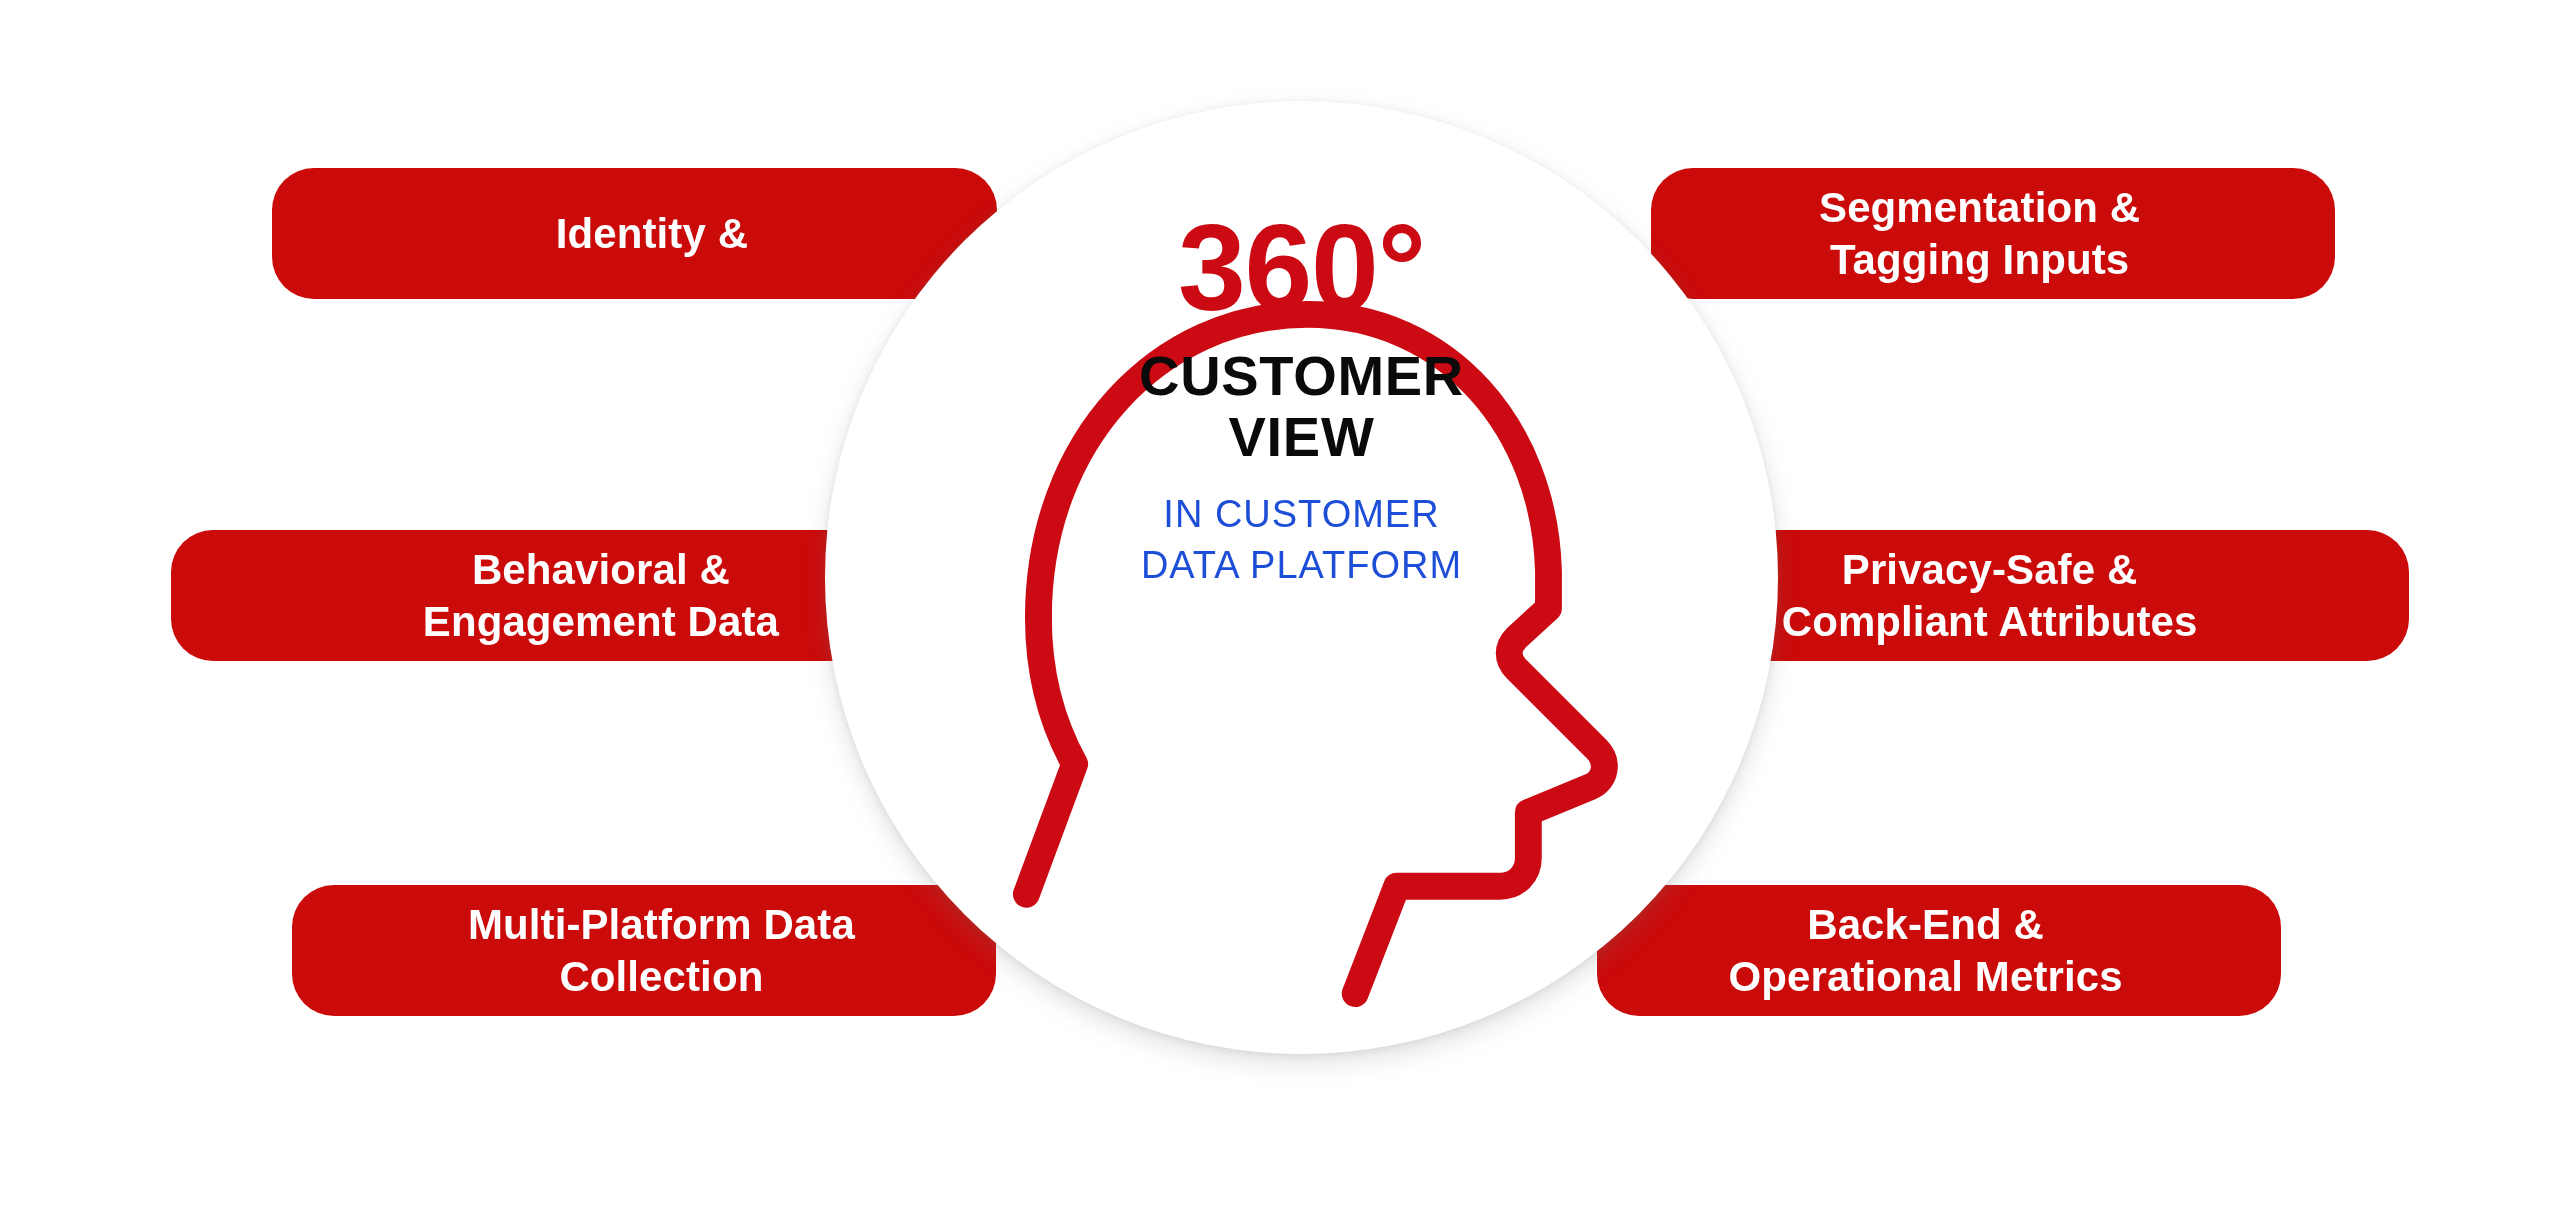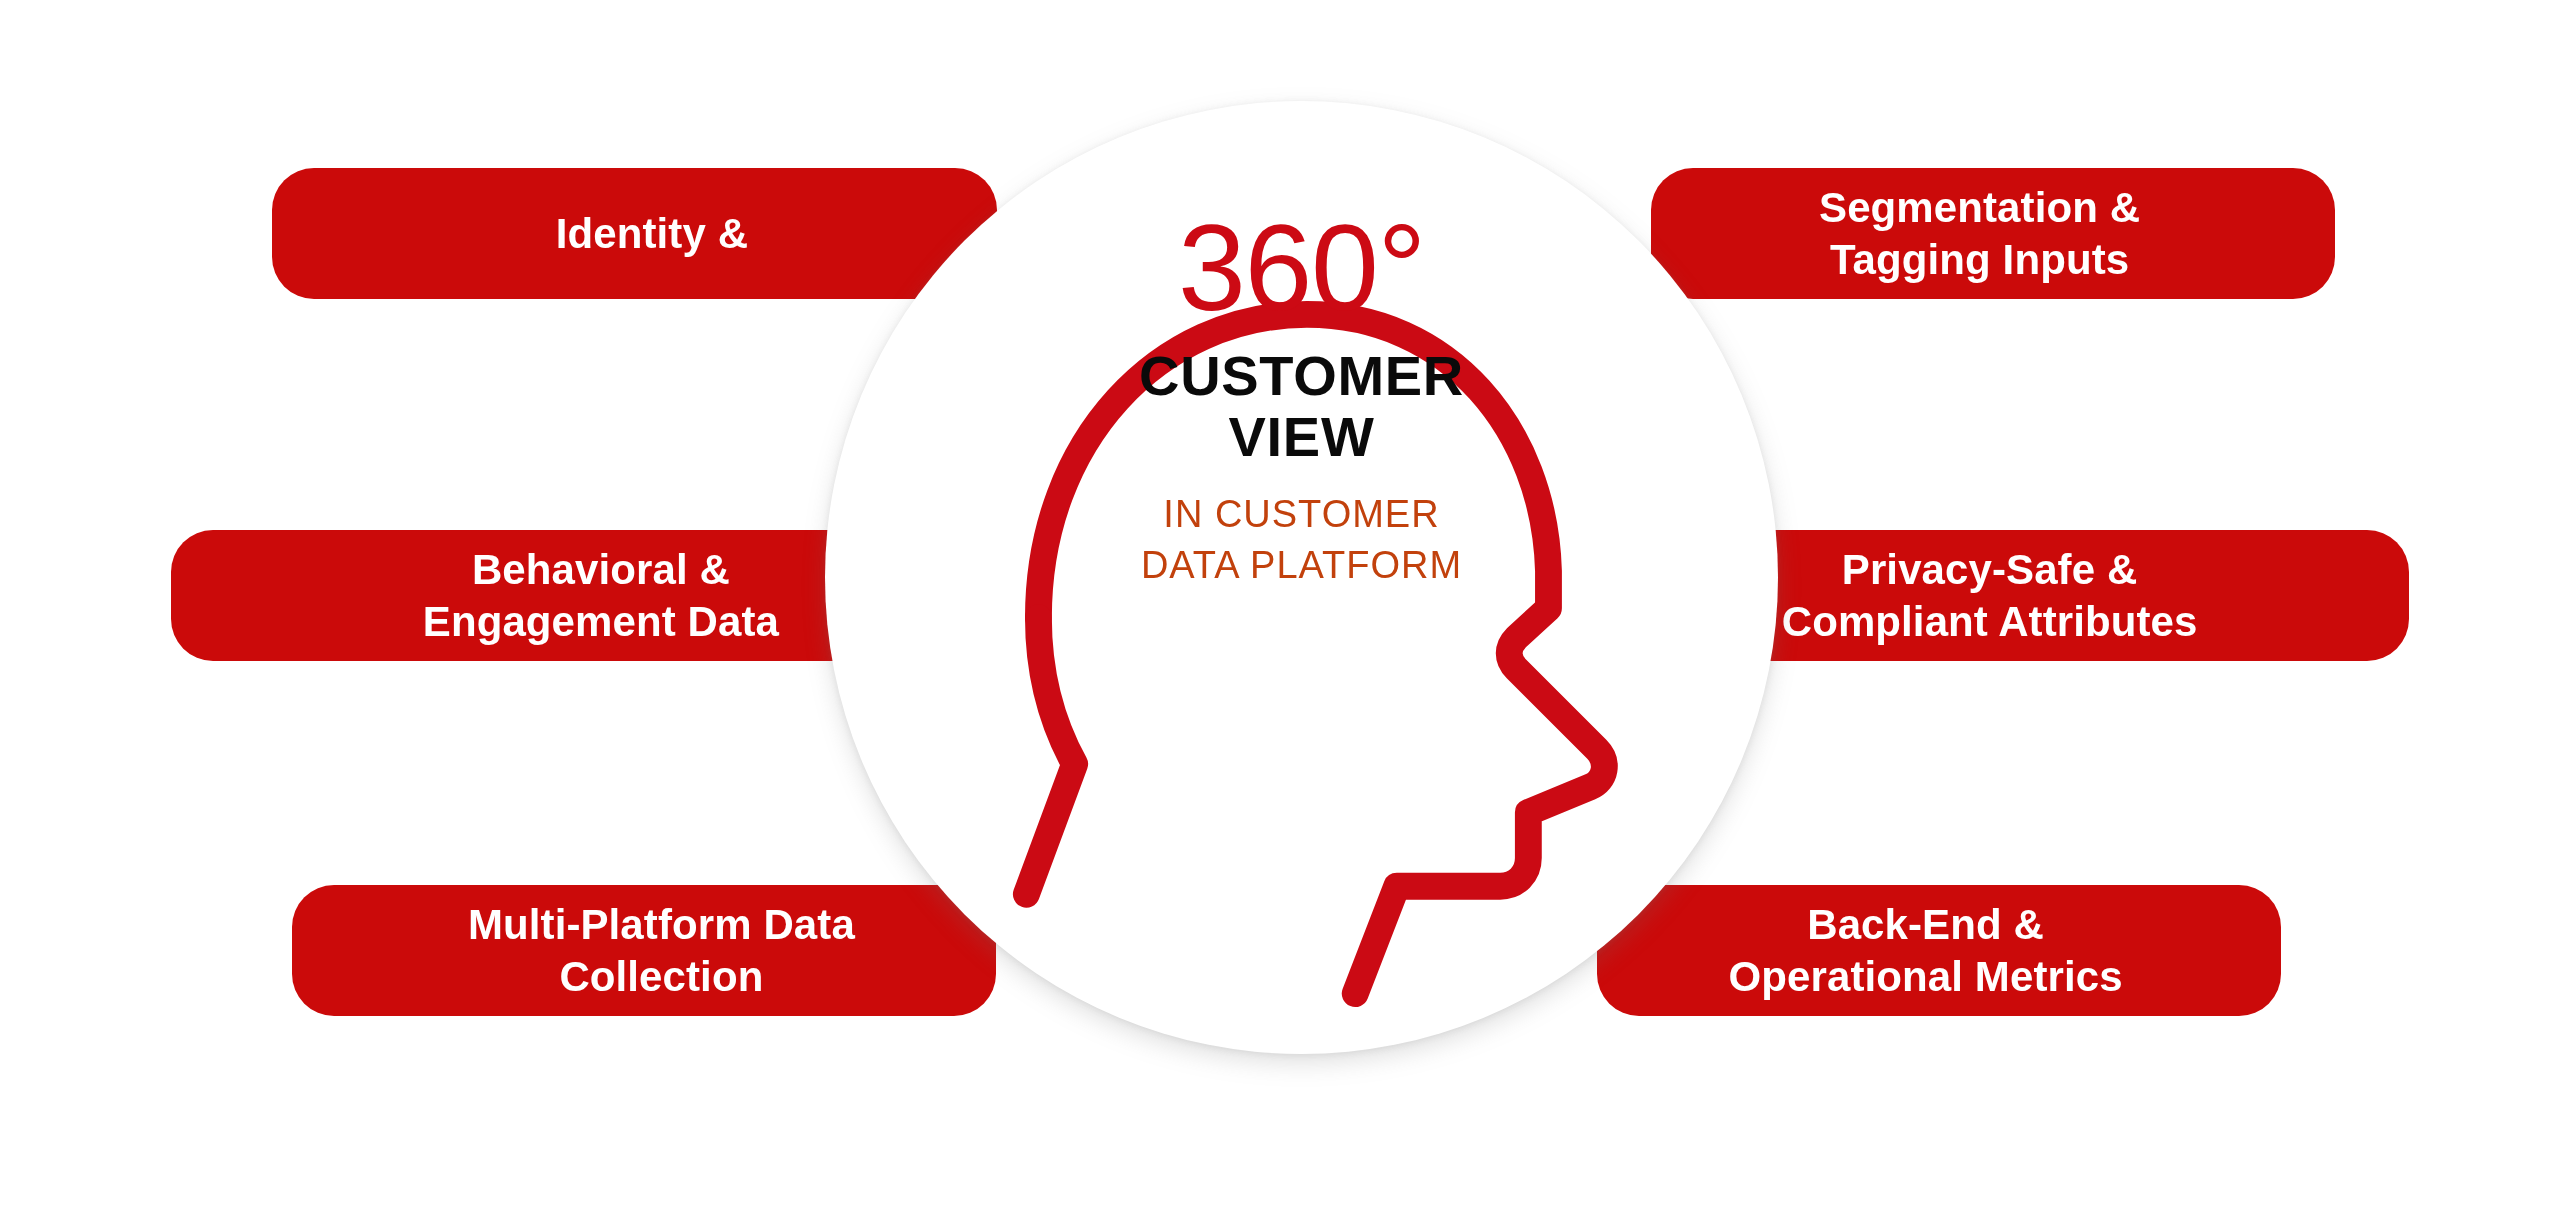--- a/index.html
+++ b/index.html
@@ -95,21 +95,21 @@
     height: 953px;
     z-index: 4;
     display: flex;
     flex-direction: column;
     align-items: center;
     pointer-events: none;
   }
   #t-360 {
     margin-top: 106px;
     color: #CC0A14;
-    font-weight: normal;
+    font-weight: bold;
     font-size: 122px;
     line-height: 1.0;
     letter-spacing: -1.3px;
   }
   #t-customer {
     margin-top: 17.4px;
     color: #0a0a0a;
     font-weight: bold;
     font-size: 56px;
     line-height: 1.08;
@@ -118,21 +118,21 @@
   }
   #t-view {
     color: #0a0a0a;
     font-weight: bold;
     font-size: 56px;
     line-height: 1.08;
     letter-spacing: 0.7px;
     text-align: center;
   }
   #t-sub1, #t-sub2 {
-    color: #c2410c;
+    color: #1d4ed8;
     font-weight: 300;
     font-size: 38px;
     line-height: 1.34;
     letter-spacing: 1px;
     text-align: center;
   }
   #t-sub1 { margin-top: 21.5px; }
 </style>
 </head>
 <body>

